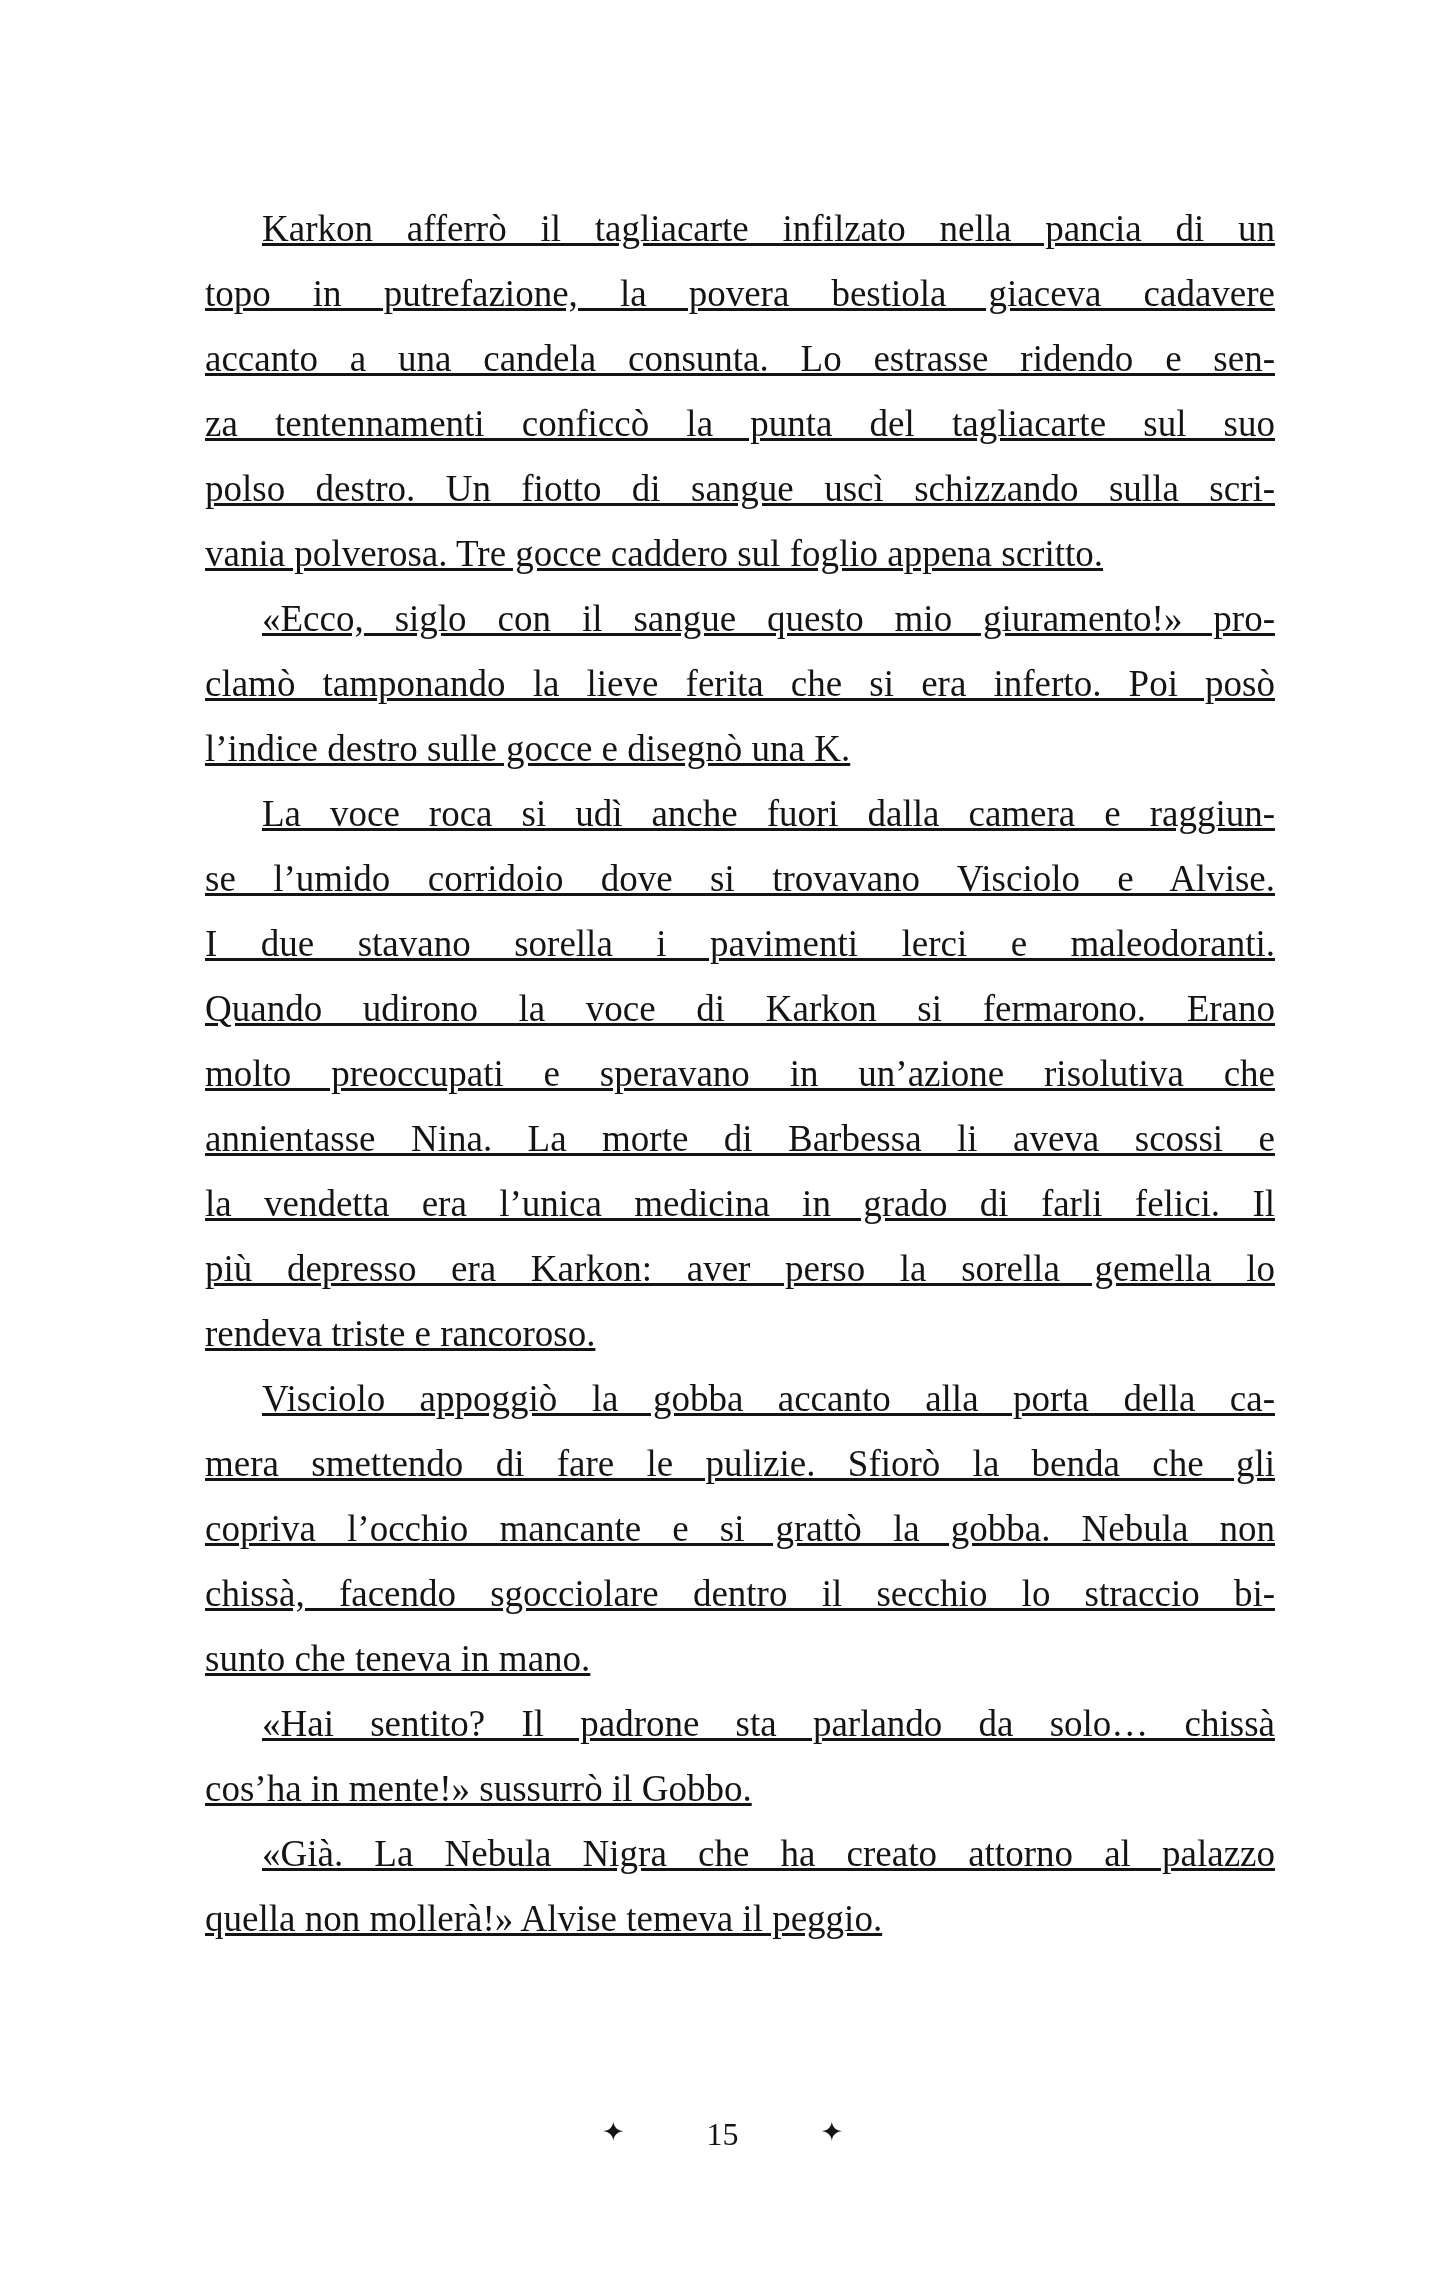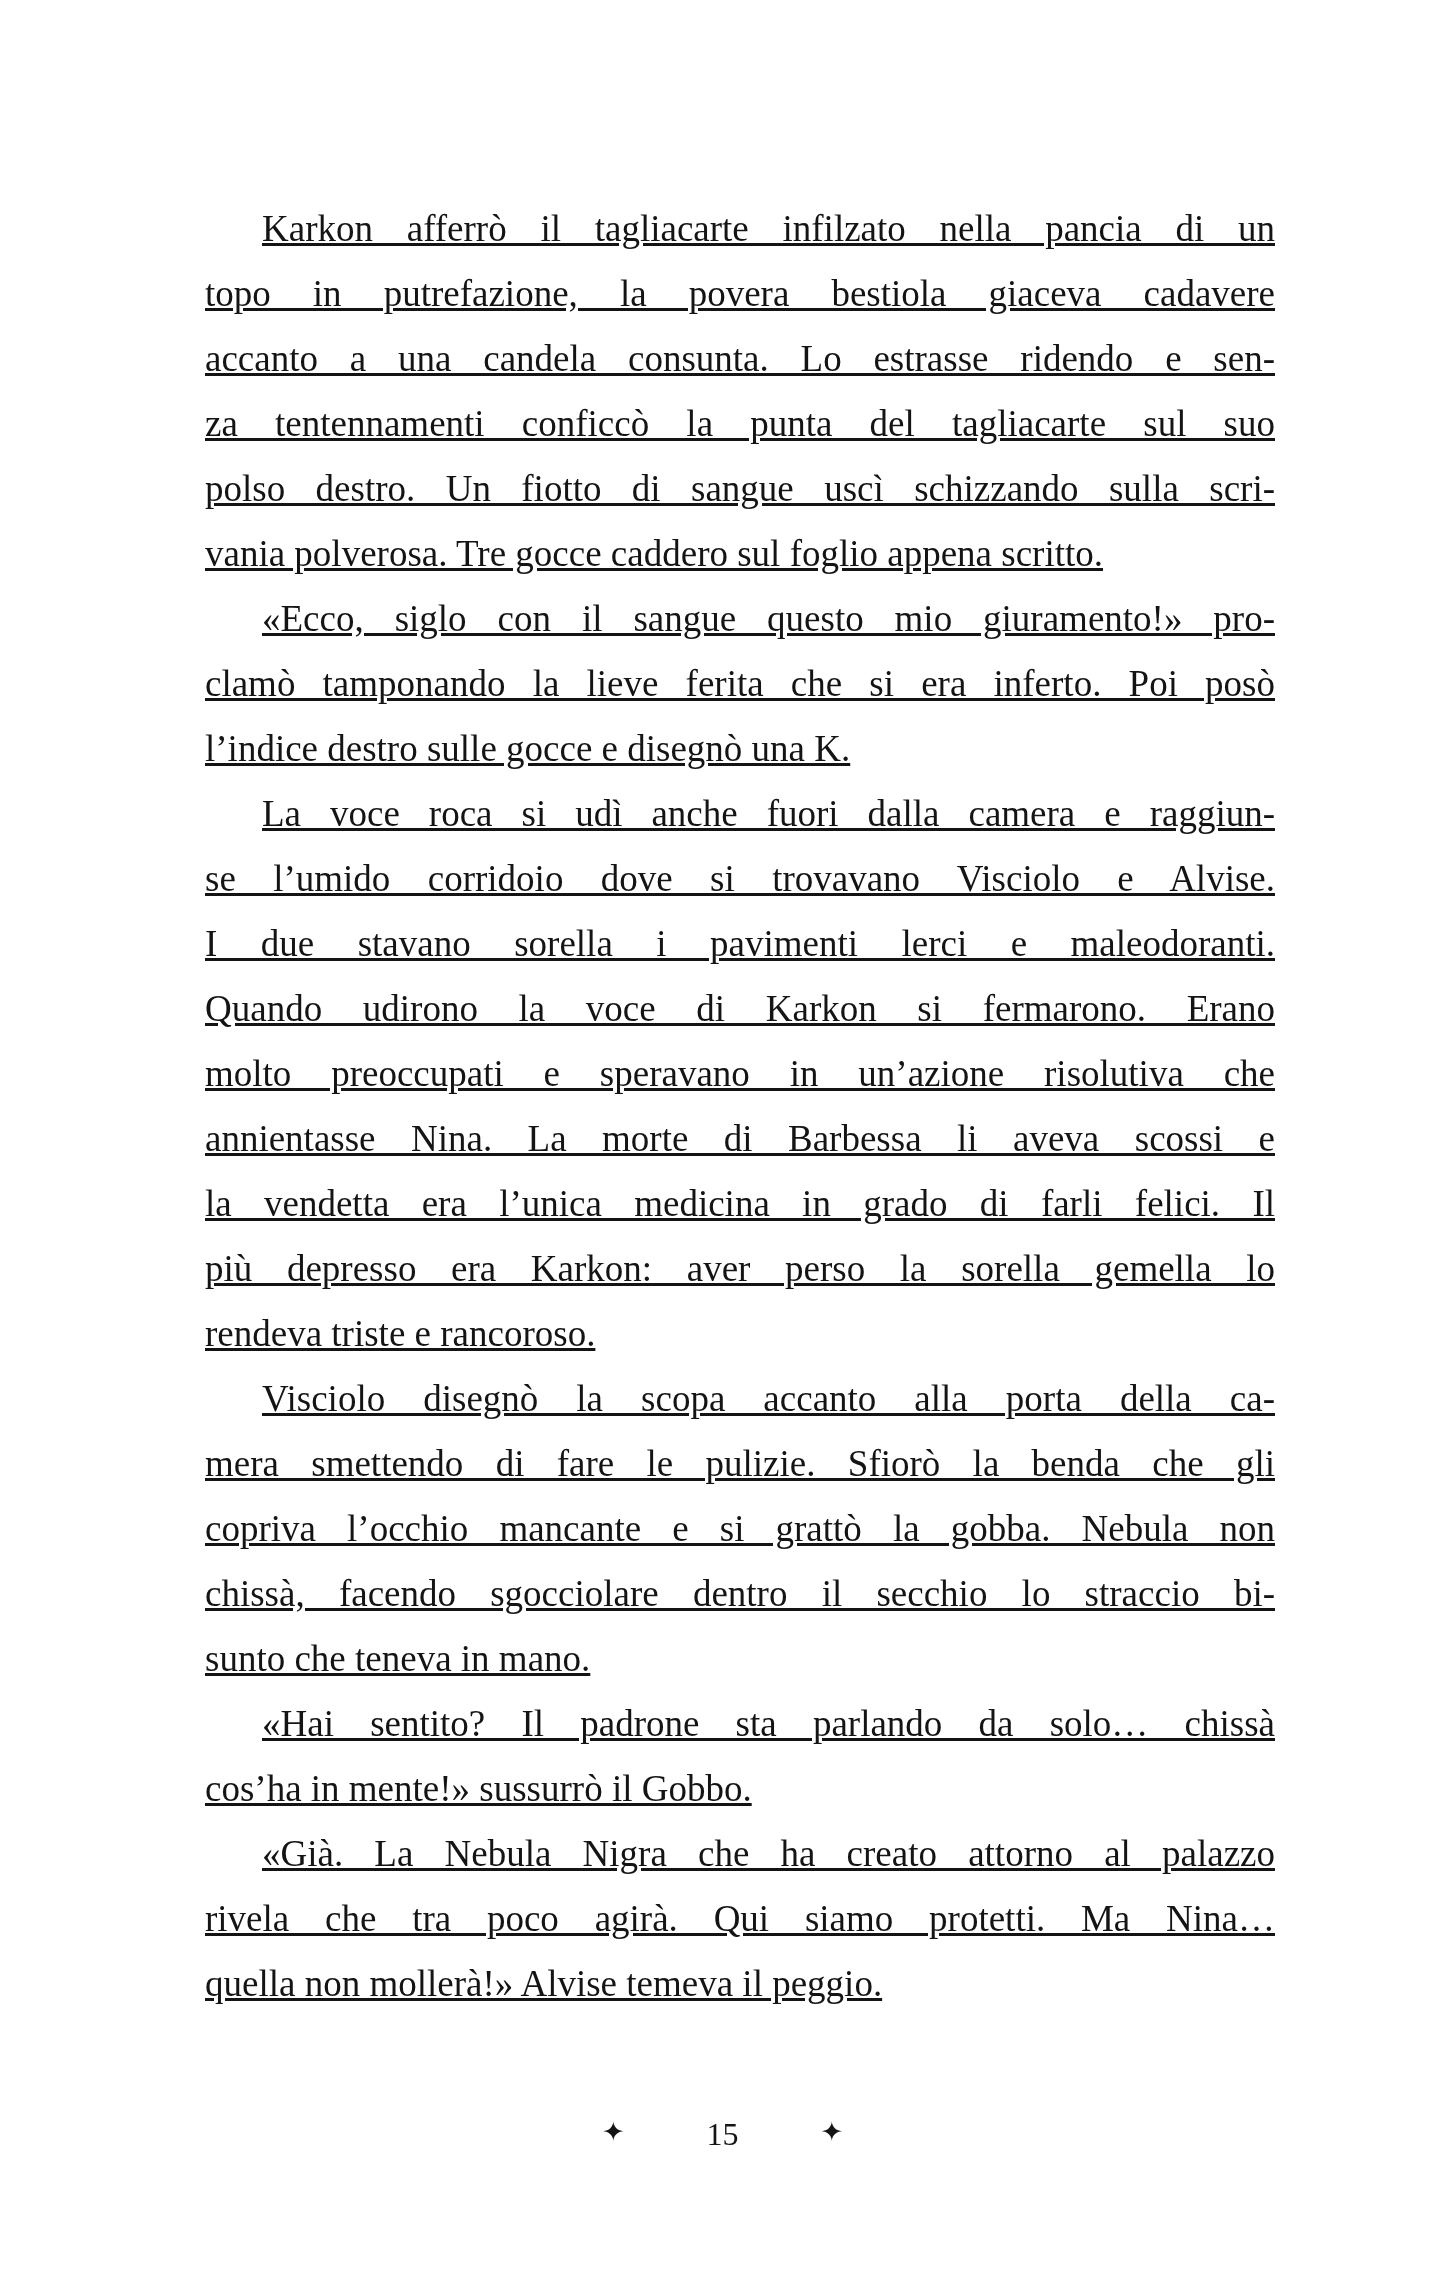--- a/index.html
+++ b/index.html
@@ -84,33 +84,32 @@
         <div class="line">se l’umido corridoio dove si trovavano Visciolo e Alvise.</div>
         <div class="line">I due stavano sorella i pavimenti lerci e maleodoranti.</div>
         <div class="line">Quando udirono la voce di Karkon si fermarono. Erano</div>
         <div class="line">molto preoccupati e speravano in un’azione risolutiva che</div>
         <div class="line">annientasse Nina. La morte di Barbessa li aveva scossi e</div>
         <div class="line">la vendetta era l’unica medicina in grado di farli felici. Il</div>
         <div class="line">più depresso era Karkon: aver perso la sorella gemella lo</div>
         <div class="line last">rendeva triste e rancoroso.</div>
       </div>
       <div class="paragraph">
-        <div class="line first">Visciolo disegnò la scopa accanto alla porta della ca-</div>
+        <div class="line first">Visciolo appoggiò la gobba accanto alla porta della ca-</div>
         <div class="line">mera smettendo di fare le pulizie. Sfiorò la benda che gli</div>
         <div class="line">copriva l’occhio mancante e si grattò la gobba. Nebula non</div>
         <div class="line">chissà, facendo sgocciolare dentro il secchio lo straccio bi-</div>
         <div class="line last">sunto che teneva in mano.</div>
       </div>
       <div class="paragraph">
         <div class="line first">«Hai sentito? Il padrone sta parlando da solo… chissà</div>
         <div class="line last">cos’ha in mente!» sussurrò il Gobbo.</div>
       </div>
       <div class="paragraph">
         <div class="line first">«Già. La Nebula Nigra che ha creato attorno al palazzo</div>
-        <div class="line">rivela che tra poco agirà. Qui siamo protetti. Ma Nina…</div>
         <div class="line last">quella non mollerà!» Alvise temeva il peggio.</div>
       </div>
     </div>
   <div class="footer">
     <span class="ornament">✦</span>
     <span class="page-number">15</span>
     <span class="ornament">✦</span>
   </div>
 </div>
 

